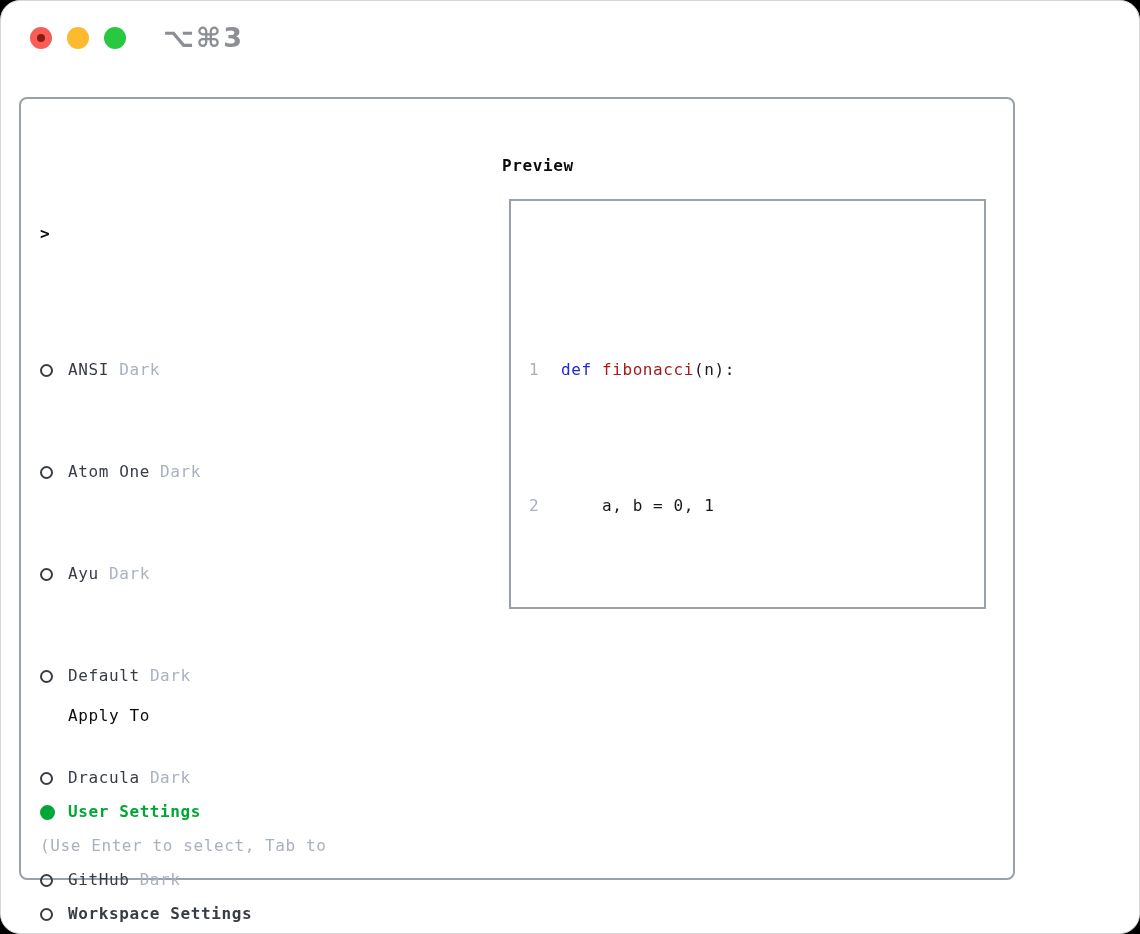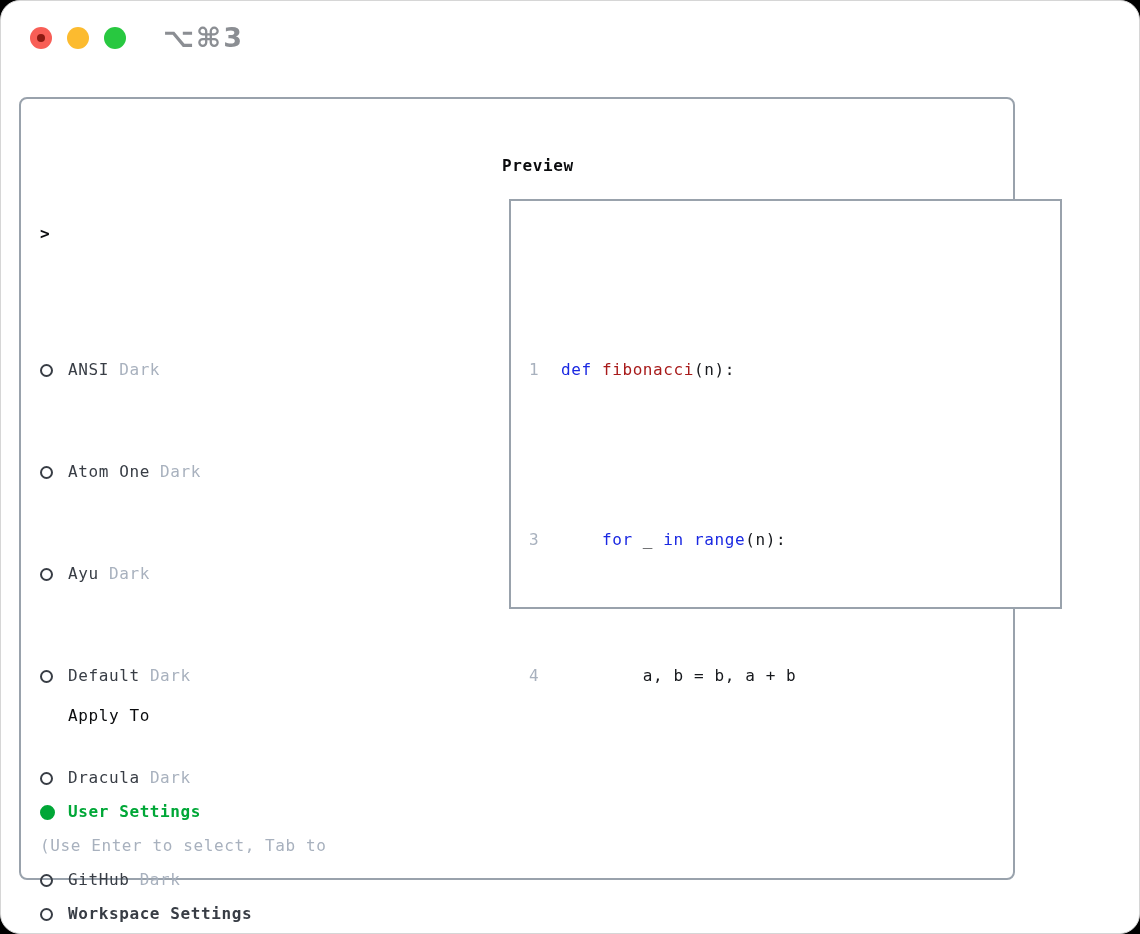--- a/index.html
+++ b/index.html
@@ -43,21 +43,21 @@
 
   .apply-to{position:absolute;left:19px;top:526px;}
   .apply-hdr{color:var(--heading);margin-top:12px;}
   .option-label{color:var(--item_text);font-weight:bold;}
   .row.selected .option-label{color:var(--selected_green);}
 
   .help{position:absolute;left:19px;top:662px;color:var(--help_text);}
 
   
   .preview-title{position:absolute;left:481px;top:50px;font-weight:bold;color:var(--heading);}
-  .preview-box{position:absolute;left:488px;top:100px;width:553px;height:410px;
+  .preview-box{position:absolute;left:488px;top:100px;width:477px;height:410px;
                border:2px solid var(--panel_border);box-sizing:border-box;background:#fff;}
   .code{padding:50px 0 0 18px;}
   .cl{height:34px;}
   .ln{display:inline-block;width:32px;color:var(--line_number);}
   .tok-keyword{color:var(--keyword);}
   .tok-function{color:var(--function_name);}
   .tok-plain{color:var(--code_text);}
 </style>
 </head>
 <body>
@@ -130,24 +130,23 @@
       <div>change focus)</div>
     </div>
 
     <div class="preview-title mono">Preview</div>
 
     <div class="preview-box">
       <div class="code mono">
 
         <div class="cl"><span class="ln">1</span><span class="tok-keyword">def </span><span class="tok-function">fibonacci</span><span class="tok-plain">(n):</span></div>
 
+        <div class="cl"><span class="ln">2</span><span class="tok-plain">    a, b = 0, 1</span></div>
 
-        <div class="cl"><span class="ln">3</span><span class="tok-plain">    </span><span class="tok-keyword">for</span><span class="tok-plain"> _ </span><span class="tok-keyword">in</span><span class="tok-plain"> </span><span class="tok-keyword">range</span><span class="tok-plain">(n):</span></div>
 
-        <div class="cl"><span class="ln">4</span><span class="tok-plain">        a, b = b, a + b</span></div>
 
 
         
 
         
 
         
 
         
 

